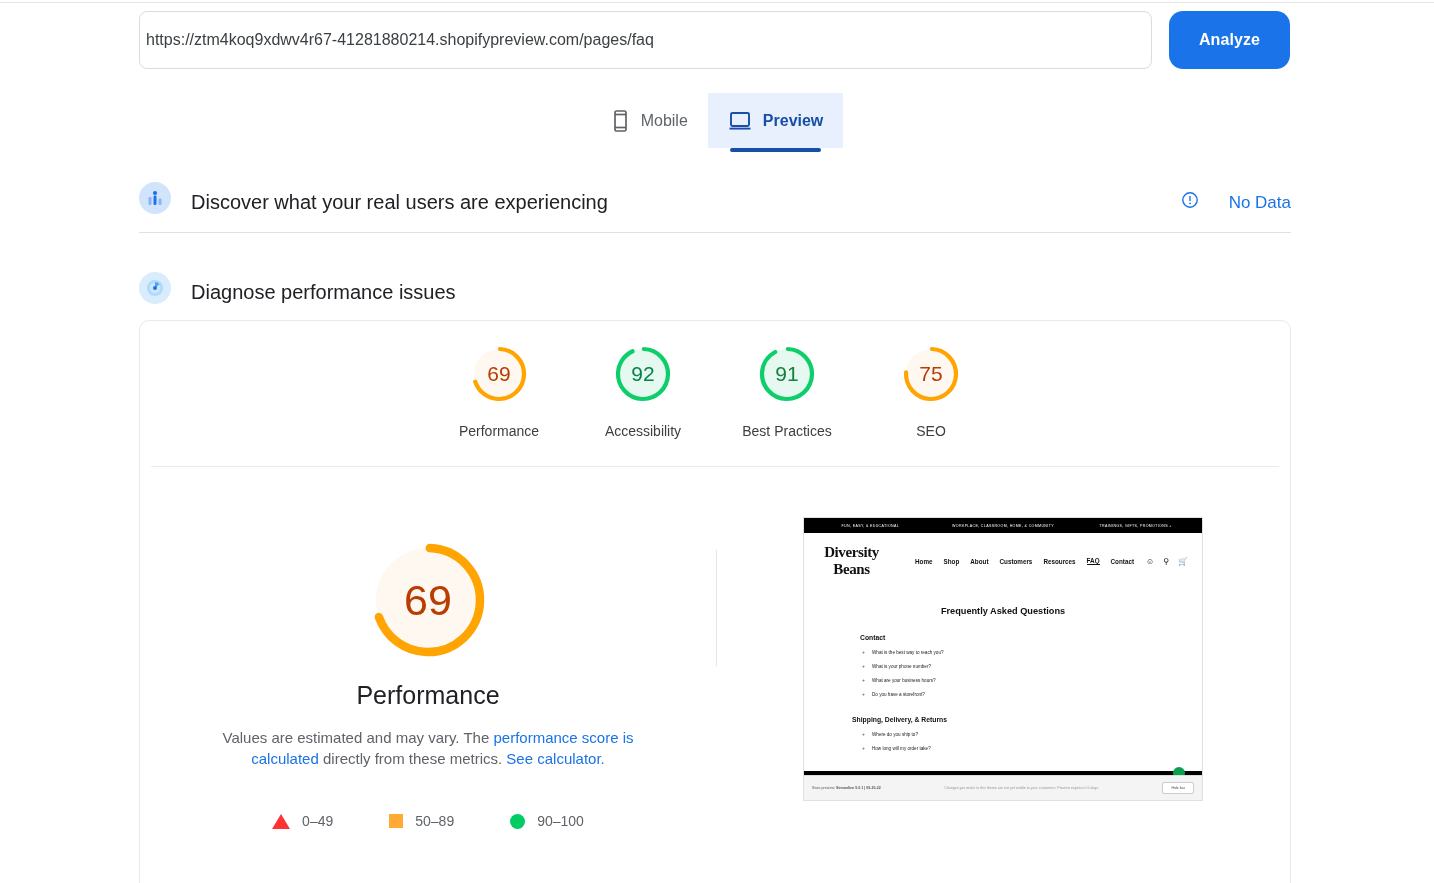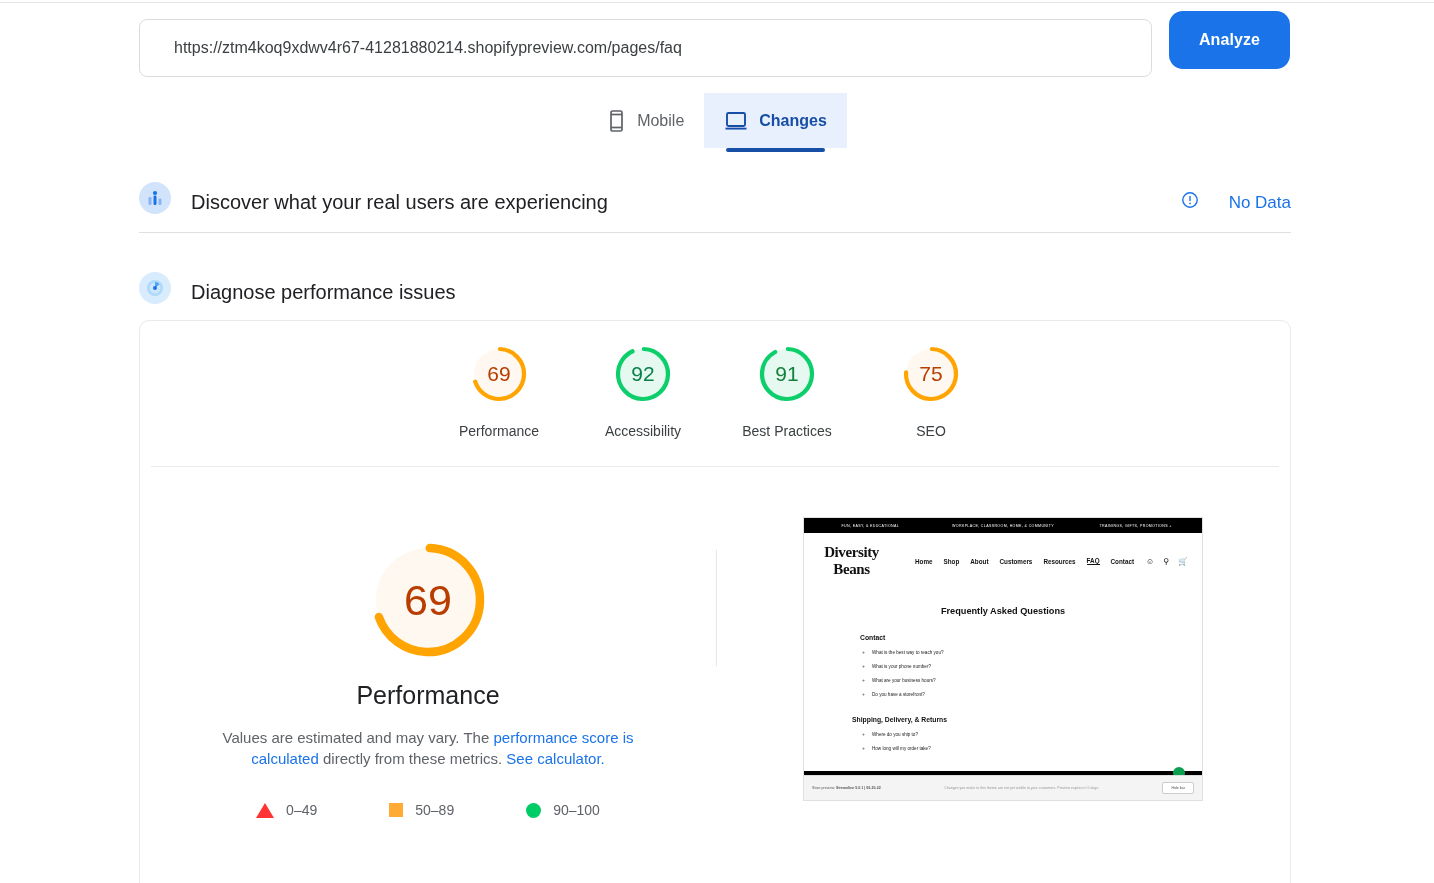--- a/index.html
+++ b/index.html
@@ -21,23 +21,22 @@
   .url-row {
     position: absolute; left: 139px; top: 11px;
     width: 1152px; height: 58px;
   }
   .url-input {
     width: 1013px; height: 58px;
     border: 1px solid #dadce0; border-radius: 8px;
     background: #fff;
     font-family: "Liberation Sans", sans-serif;
     font-size: 16px; color: #3c4043;
-    padding: 0 34px;
+    padding: 0 6px;
     outline: none;
-    margin-top: 8px;
   }
   .analyze-btn {
     position: absolute; left: 1030px; top: 0;
     width: 121px; height: 58px;
     background: #1a73e8; color:#fff;
     border: none; border-radius: 14px;
     font-family: "Liberation Sans", sans-serif;
     font-size: 16px; font-weight: bold;
     cursor: pointer;
     letter-spacing: .1px;
@@ -121,21 +120,21 @@
     position:absolute; inset:0; display:flex; align-items:center; justify-content:center;
     font-size: 43px; color:#b93d00;
   }
   .perf-title { margin-top: 18px; font-size: 25px; color:#202124; }
   .perf-desc {
     margin-top: 17px; width: 470px; text-align:center;
     font-size: 15px; color:#5f6368; line-height: 21px;
   }
   .perf-desc a { color:#1a73e8; text-decoration:none; }
   .legend {
-    margin-top: 33px; display:flex; align-items:flex-start; gap: 16px;
+    margin-top: 44px; display:flex; align-items:flex-start; gap: 0;
   }
   .legend-item { display:flex; align-items:center; gap:12px; margin-right: 56px; font-size:14px; color:#5f6368;}
   .legend-item:last-child{ margin-right:0; }
   .sw-tri {
     width:0;height:0;border-left:9px solid transparent;border-right:9px solid transparent;
     border-bottom:15px solid #f33; display:block;
   }
   .sw-sq { width:14px;height:14px;background:#fa3; display:block;}
   .sw-ci { width:15px;height:15px;background:#0c6;border-radius:50%; display:block;}
 
@@ -210,21 +209,21 @@
       </span>
       <span class="tab-label">Mobile</span>
     </div>
     <div class="tab active">
       <span>
         <svg width="24" height="22" viewBox="0 0 24 22" fill="none" stroke="#174ea6" stroke-width="1.9">
           <rect x="3" y="3" width="18" height="13" rx="1.4"></rect>
           <line x1="1.5" y1="18.6" x2="22.5" y2="18.6"></line>
         </svg>
       </span>
-      <span class="tab-label">Changes</span>
+      <span class="tab-label">Preview</span>
     </div>
   </div>
 
   <div class="section-row" style="top:178px;height:36px;">
     <div class="sec-icon blueish">
       <svg width="18" height="18" viewBox="0 0 18 18">
         <circle cx="9" cy="4" r="2.1" fill="#1a73e8"></circle>
         <rect x="2.5" y="8" width="3" height="8" rx="1.2" fill="#8ab4f8"></rect>
         <rect x="7.5" y="6.5" width="3" height="9.5" rx="1.2" fill="#1a73e8"></rect>
         <rect x="12.5" y="9.5" width="3" height="6.5" rx="1.2" fill="#8ab4f8"></rect>

